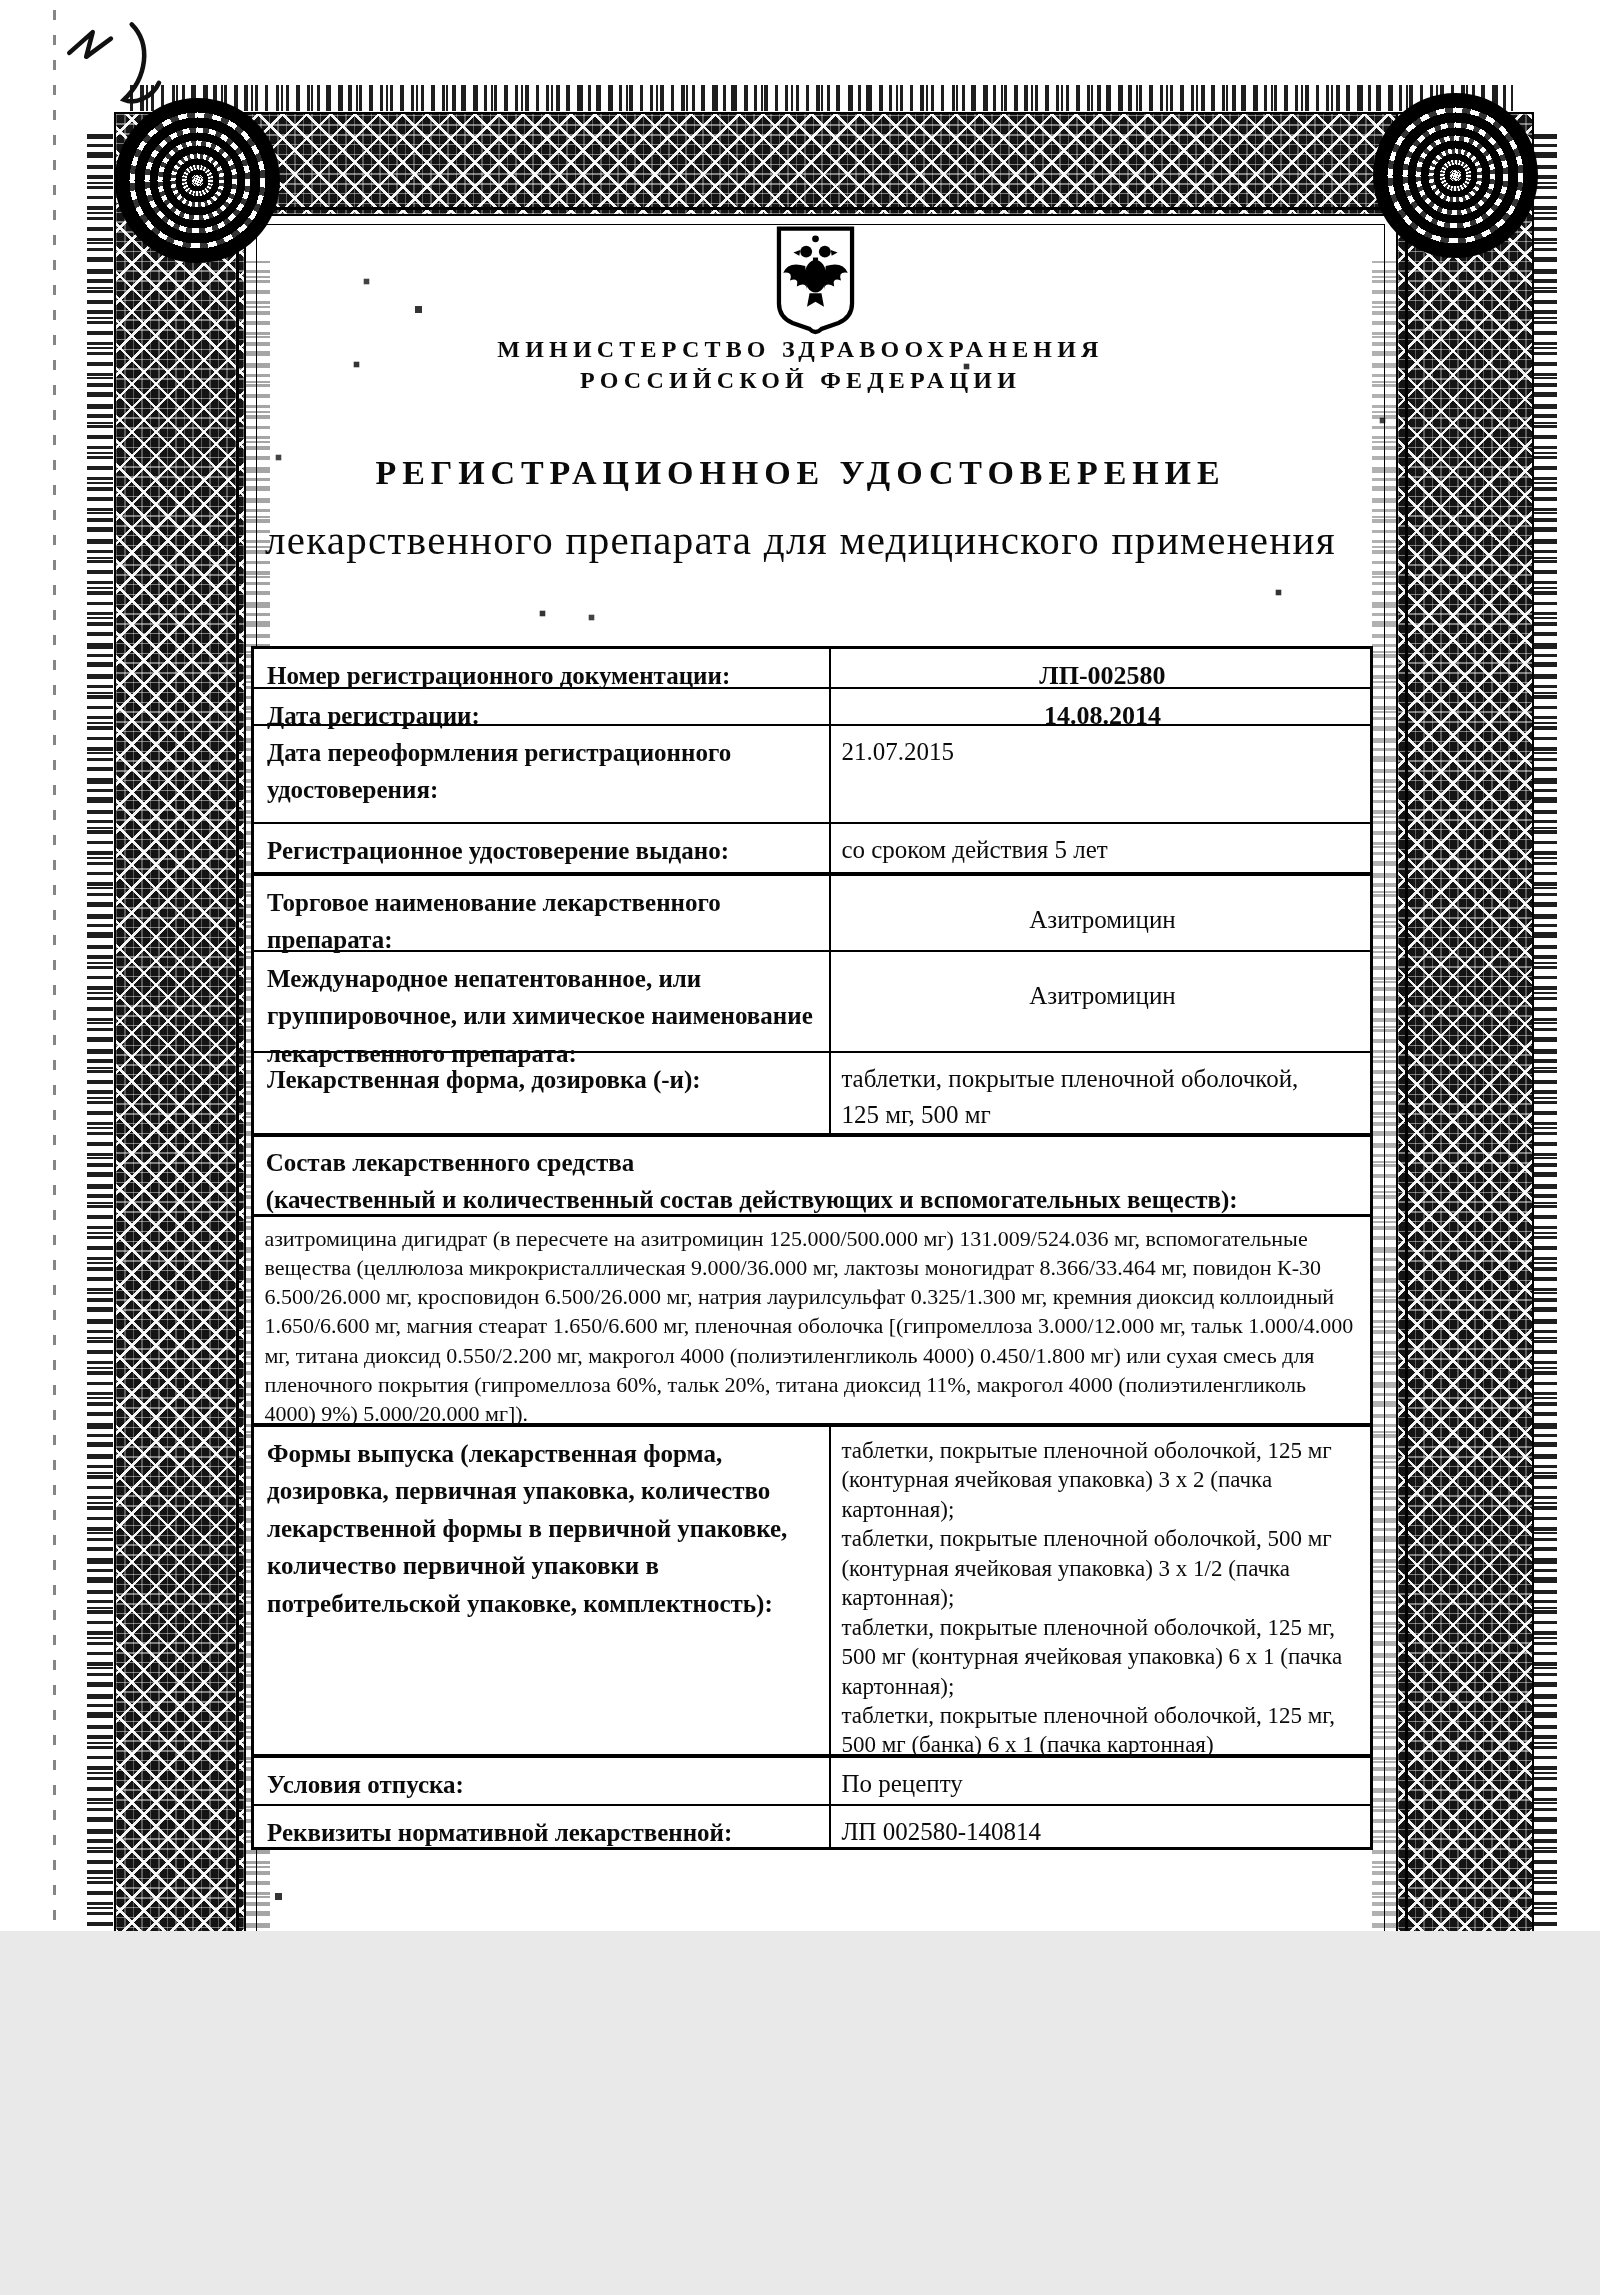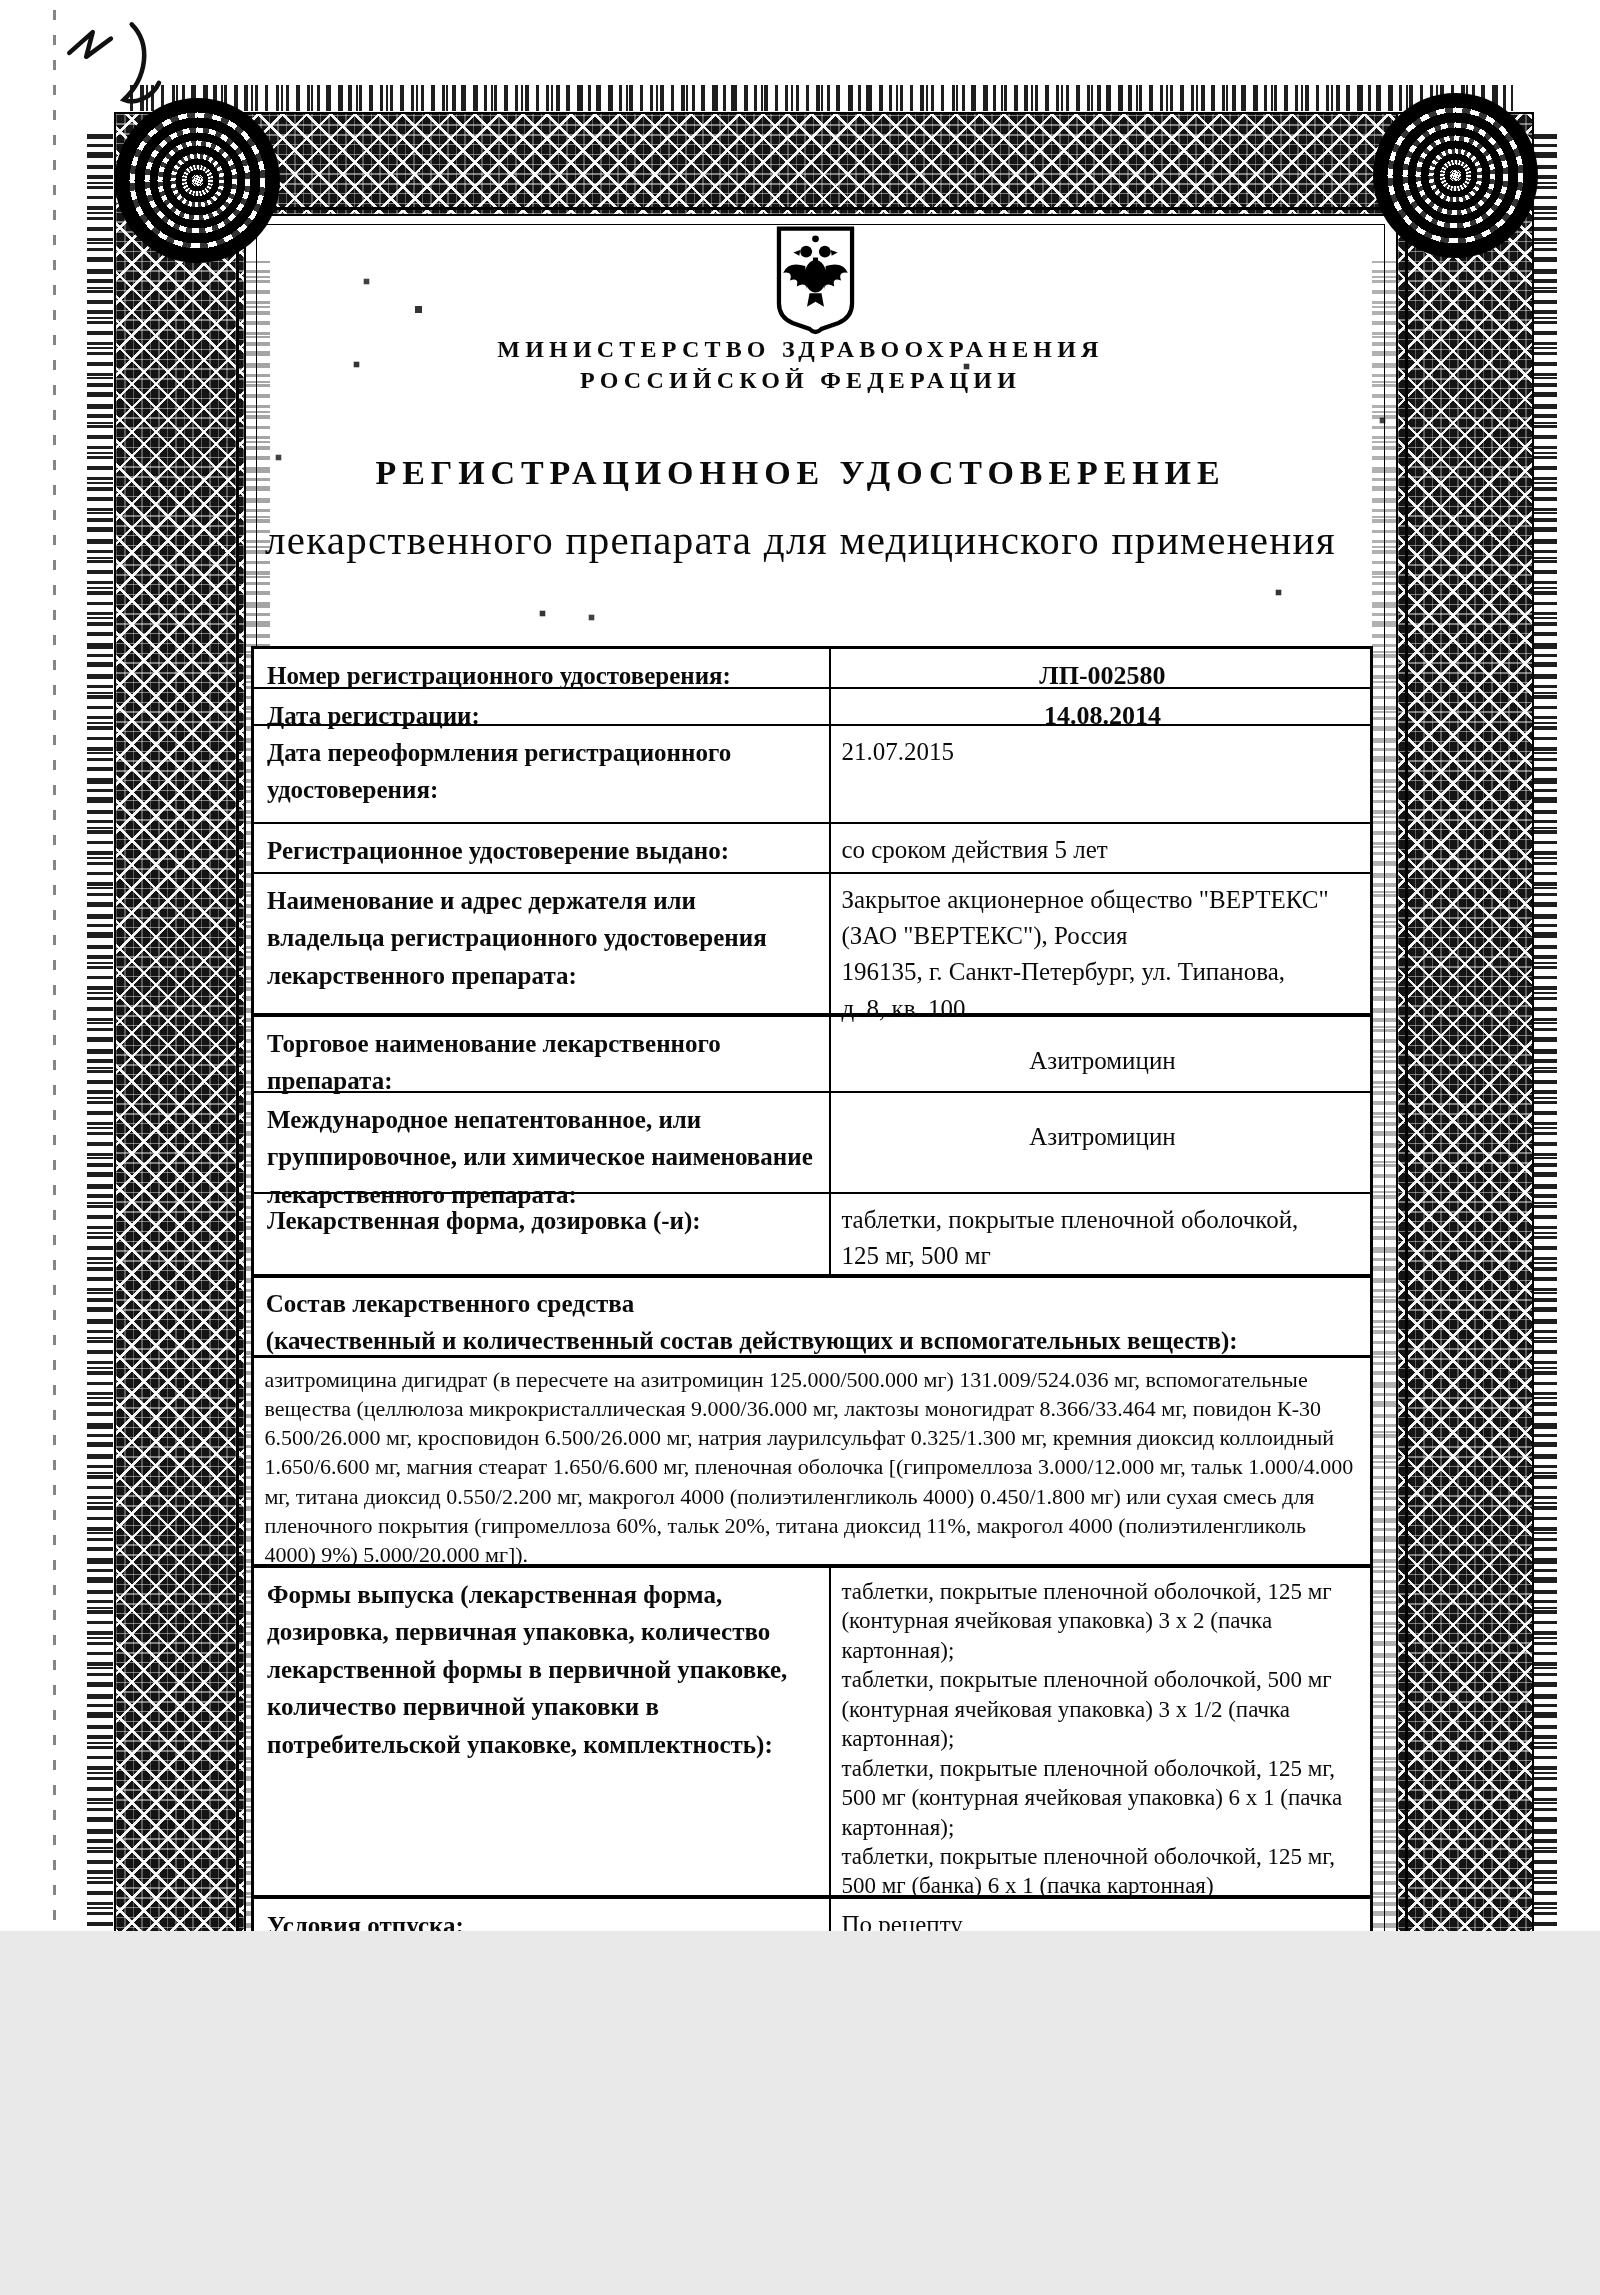--- a/index.html
+++ b/index.html
@@ -197,41 +197,34 @@
 
   <div class="ministry">
     <div>МИНИСТЕРСТВО ЗДРАВООХРАНЕНИЯ</div>
     <div>РОССИЙСКОЙ ФЕДЕРАЦИИ</div>
   </div>
   <h1 class="doc-title">РЕГИСТРАЦИОННОЕ УДОСТОВЕРЕНИЕ</h1>
   <div class="doc-subtitle">лекарственного препарата для медицинского применения</div>
 
   <div class="reg-table">
     <div class="trow r0">
-      <div class="tlabel">Номер регистрационного удостоверения:</div>
+      <div class="tlabel">Номер регистрационного документации:</div>
       <div class="tvalue v-center v-bold">ЛП-002580</div>
     </div>
     <div class="trow r1">
       <div class="tlabel">Дата регистрации:</div>
       <div class="tvalue v-center v-bold">14.08.2014</div>
     </div>
     <div class="trow r2">
       <div class="tlabel">Дата переоформления регистрационного удостоверения:</div>
       <div class="tvalue">21.07.2015</div>
     </div>
     <div class="trow r3">
       <div class="tlabel">Регистрационное удостоверение выдано:</div>
       <div class="tvalue">со сроком действия 5 лет</div>
-    </div>
-    <div class="trow r4">
-      <div class="tlabel">Наименование и адрес держателя или владельца регистрационного удостоверения лекарственного препарата:</div>
-      <div class="tvalue pre">Закрытое акционерное общество "ВЕРТЕКС"
-(ЗАО "ВЕРТЕКС"), Россия
-196135, г. Санкт-Петербург, ул. Типанова,
-д. 8, кв. 100</div>
     </div>
     <div class="trow r5 b-thick">
       <div class="tlabel">Торговое наименование лекарственного препарата:</div>
       <div class="tvalue v-center">Азитромицин</div>
     </div>
     <div class="trow r6">
       <div class="tlabel">Международное непатентованное, или группировочное, или химическое наименование лекарственного препарата:</div>
       <div class="tvalue v-center">Азитромицин</div>
     </div>
     <div class="trow r7">

